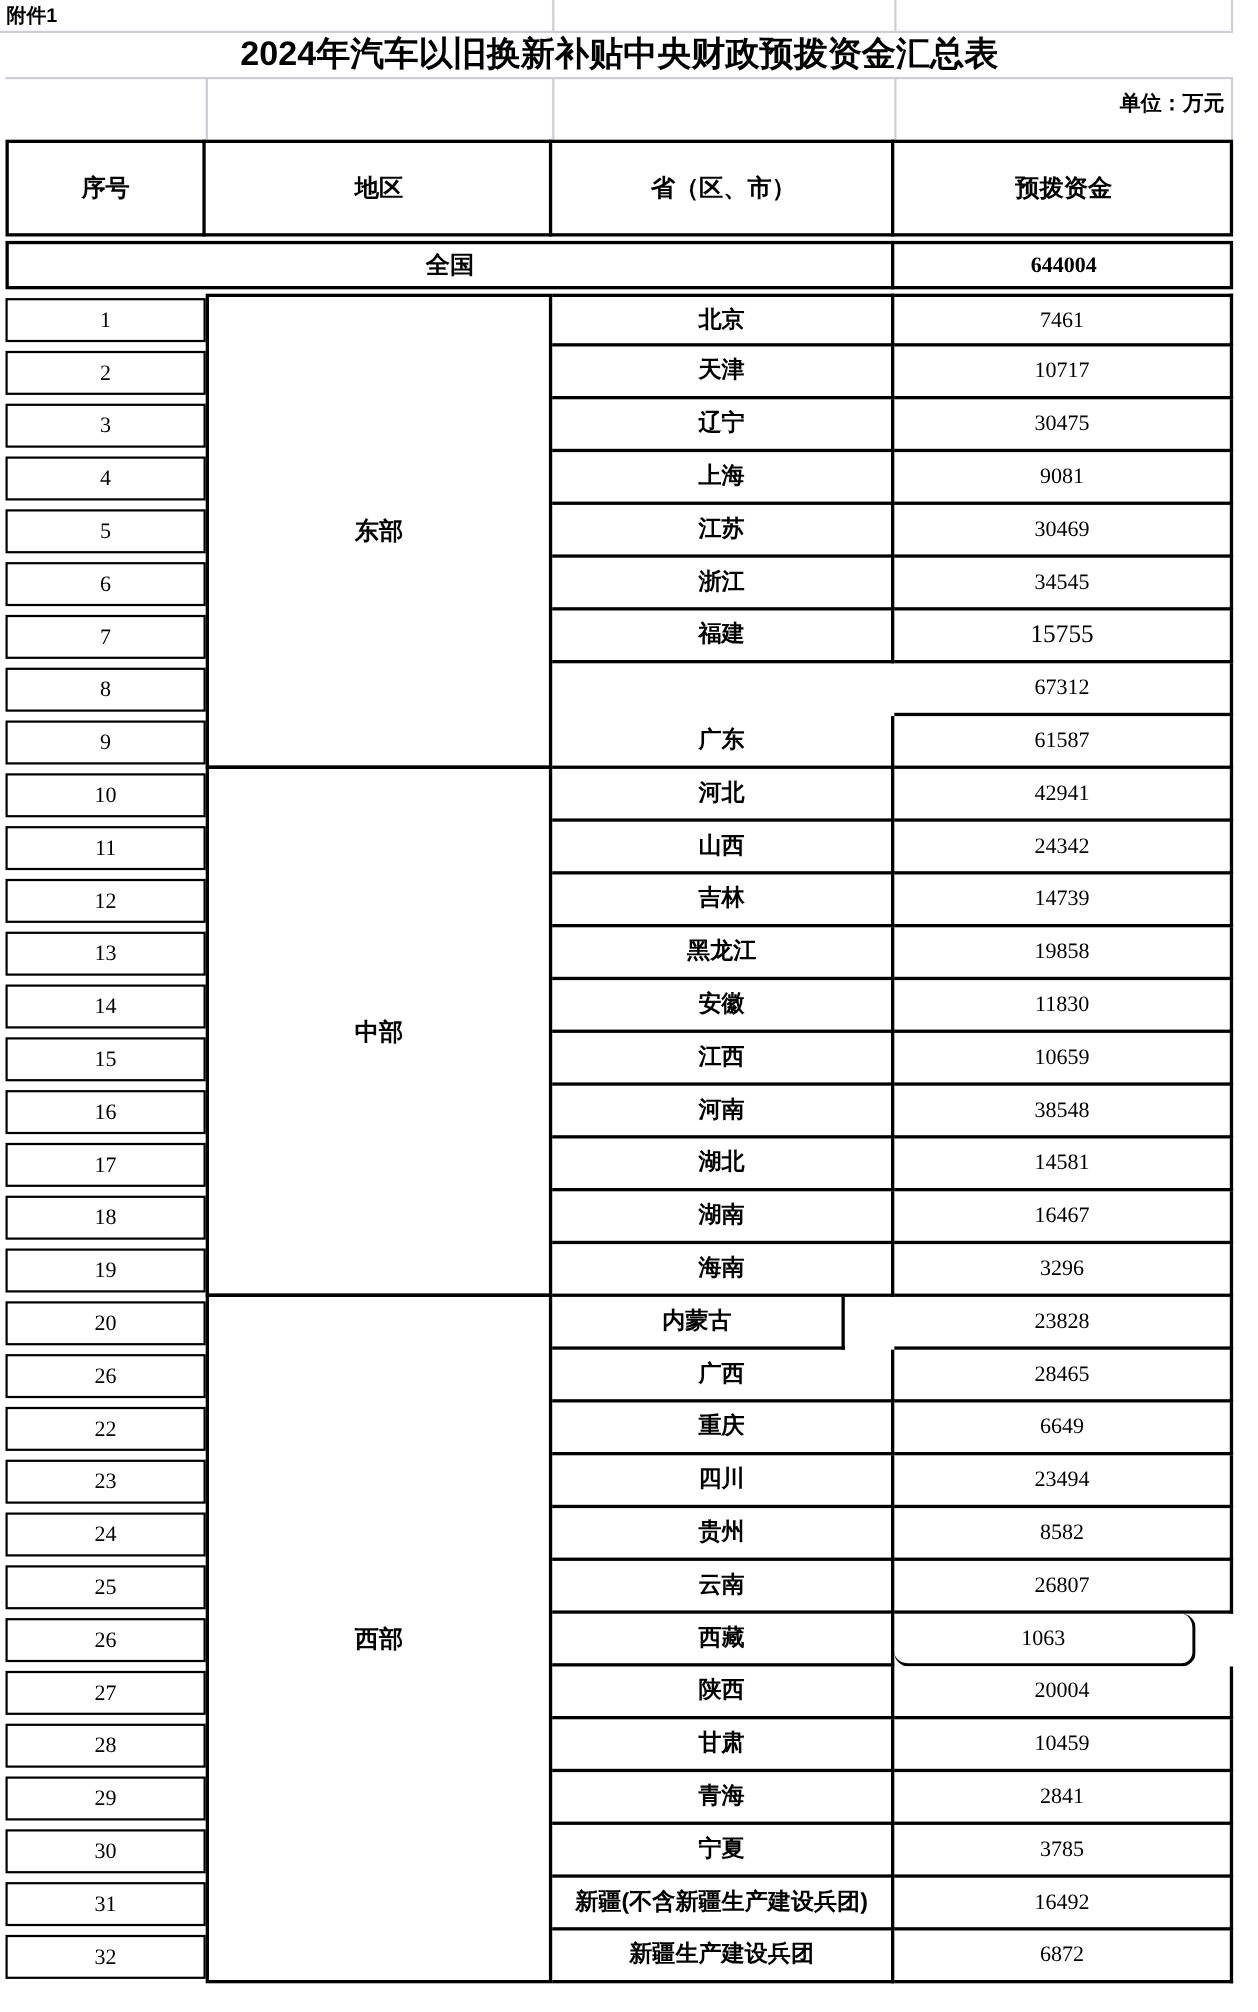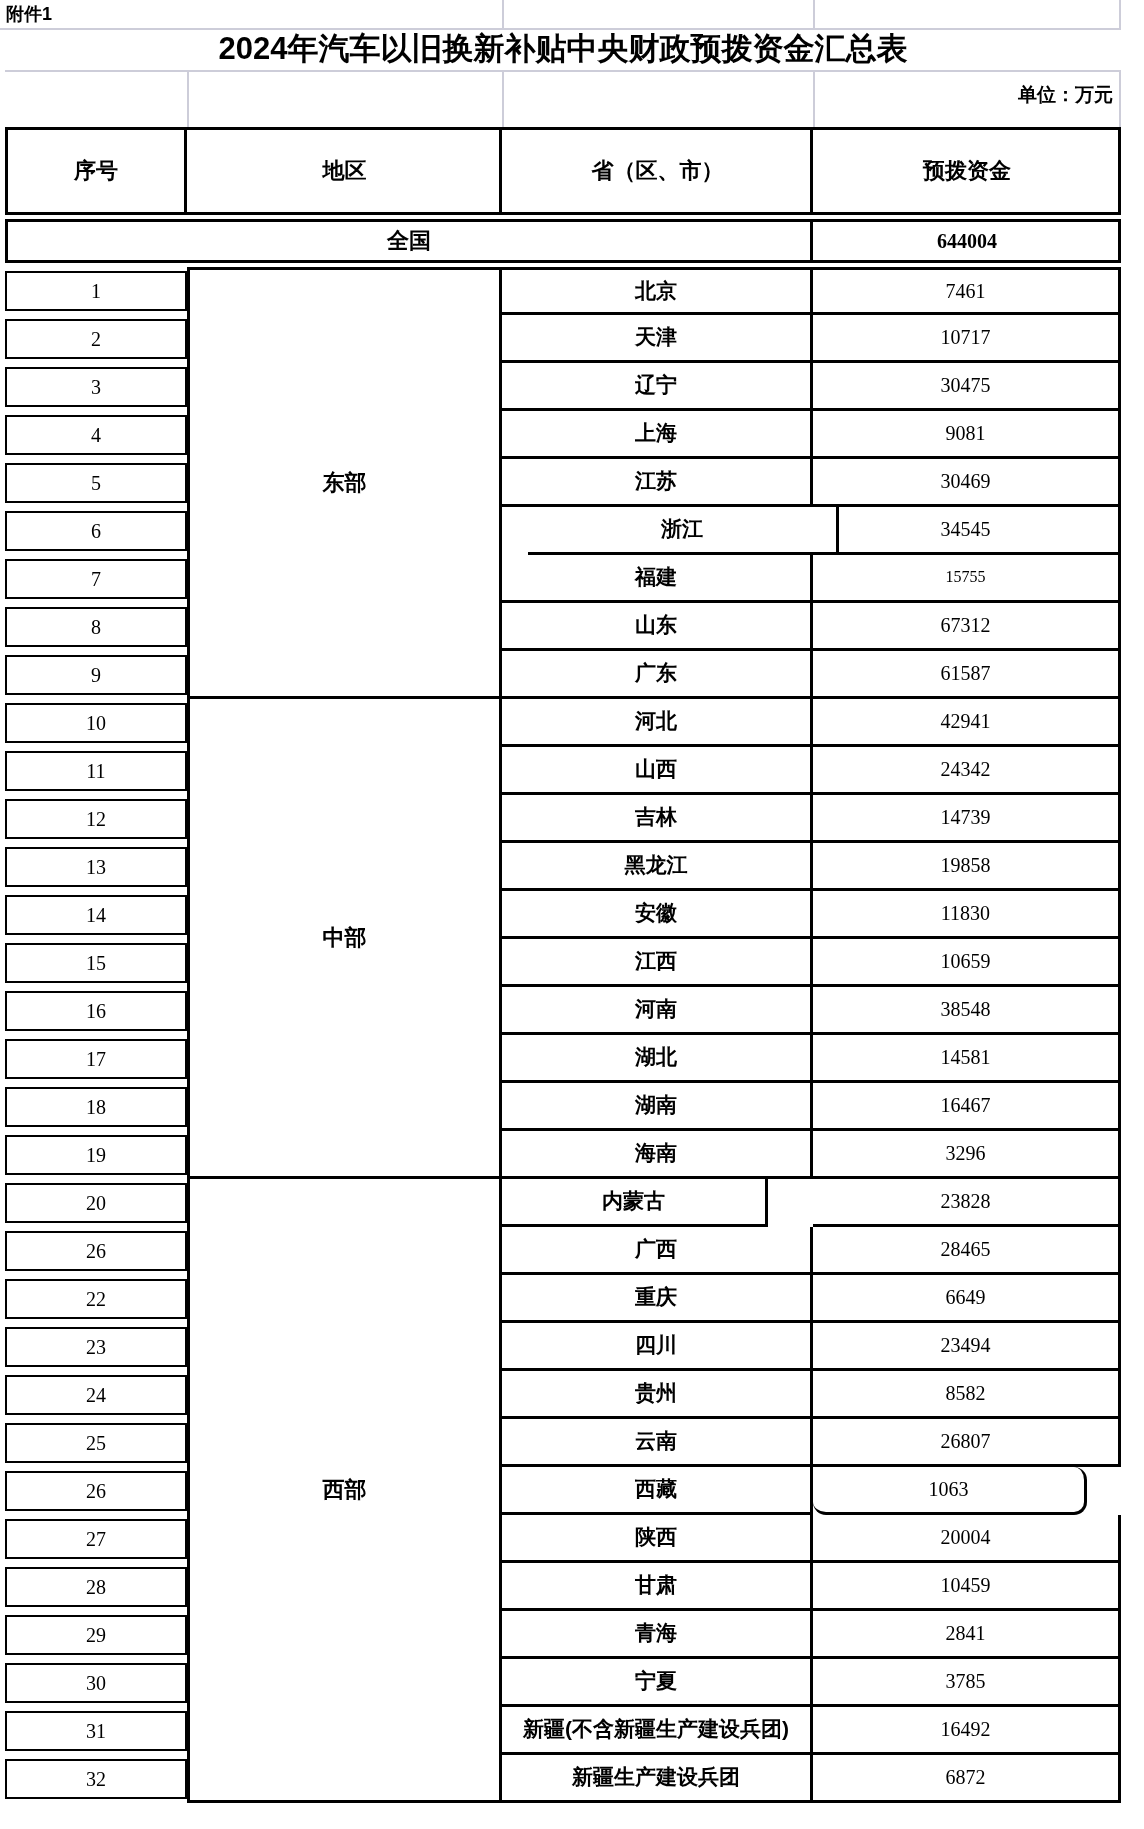--- a/index.html
+++ b/index.html
@@ -51,27 +51,26 @@
     <div class="cell num" style="left: 5px; top: 367px; width: 182px; height: 40px; border: 2px solid rgb(0, 0, 0); font-size: 20px;">3</div>
     <div class="cell" style="left: 502px; top: 363px; width: 311px; height: 48px; border-right: 3px solid rgb(0, 0, 0); border-bottom: 3px solid rgb(0, 0, 0); font-size: 21px; font-weight: bold;">辽宁</div>
     <div class="cell num" style="left: 813px; top: 363px; width: 308px; height: 48px; border-right: 3px solid rgb(0, 0, 0); border-bottom: 3px solid rgb(0, 0, 0); font-size: 20px;">30475</div>
     <div class="cell num" style="left: 5px; top: 415px; width: 182px; height: 40px; border: 2px solid rgb(0, 0, 0); font-size: 20px;">4</div>
     <div class="cell" style="left: 502px; top: 411px; width: 311px; height: 48px; border-right: 3px solid rgb(0, 0, 0); border-bottom: 3px solid rgb(0, 0, 0); font-size: 21px; font-weight: bold;">上海</div>
     <div class="cell num" style="left: 813px; top: 411px; width: 308px; height: 48px; border-right: 3px solid rgb(0, 0, 0); border-bottom: 3px solid rgb(0, 0, 0); font-size: 20px;">9081</div>
     <div class="cell num" style="left: 5px; top: 463px; width: 182px; height: 40px; border: 2px solid rgb(0, 0, 0); font-size: 20px;">5</div>
     <div class="cell" style="left: 502px; top: 459px; width: 311px; height: 48px; border-right: 3px solid rgb(0, 0, 0); border-bottom: 3px solid rgb(0, 0, 0); font-size: 21px; font-weight: bold;">江苏</div>
     <div class="cell num" style="left: 813px; top: 459px; width: 308px; height: 48px; border-right: 3px solid rgb(0, 0, 0); border-bottom: 3px solid rgb(0, 0, 0); font-size: 20px;">30469</div>
     <div class="cell num" style="left: 5px; top: 511px; width: 182px; height: 40px; border: 2px solid rgb(0, 0, 0); font-size: 20px;">6</div>
-    <div class="cell" style="left: 502px; top: 507px; width: 311px; height: 48px; border-right: 3px solid rgb(0, 0, 0); border-bottom: 3px solid rgb(0, 0, 0); font-size: 21px; font-weight: bold; margin-left: 26px;">浙江</div>
+    <div class="cell" style="left: 502px; top: 507px; width: 311px; height: 48px; border-right: 3px solid rgb(0, 0, 0); border-bottom: 3px solid rgb(0, 0, 0); font-size: 21px; font-weight: bold;">浙江</div>
     <div class="cell num" style="left: 813px; top: 507px; width: 308px; height: 48px; border-right: 3px solid rgb(0, 0, 0); border-bottom: 3px solid rgb(0, 0, 0); font-size: 20px;">34545</div>
     <div class="cell num" style="left: 5px; top: 559px; width: 182px; height: 40px; border: 2px solid rgb(0, 0, 0); font-size: 20px;">7</div>
     <div class="cell" style="left: 502px; top: 555px; width: 311px; height: 48px; border-right: 3px solid rgb(0, 0, 0); border-bottom: 3px solid rgb(0, 0, 0); font-size: 21px; font-weight: bold;">福建</div>
-    <div class="cell num" style="left: 813px; top: 555px; width: 308px; height: 48px; border-right: 3px solid rgb(0, 0, 0); border-bottom: 3px solid rgb(0, 0, 0); font-size: 16px;">15755</div>
+    <div class="cell num" style="left: 813px; top: 555px; width: 308px; height: 48px; border-right: 3px solid rgb(0, 0, 0); border-bottom: 3px solid rgb(0, 0, 0); font-size: 23px;">15755</div>
     <div class="cell num" style="left: 5px; top: 607px; width: 182px; height: 40px; border: 2px solid rgb(0, 0, 0); font-size: 20px;">8</div>
-    <div class="cell" style="left: 502px; top: 603px; width: 311px; height: 48px; border-right: 3px solid rgb(0, 0, 0); border-bottom: 3px solid rgb(0, 0, 0); font-size: 21px; font-weight: bold;">山东</div>
     <div class="cell num" style="left: 813px; top: 603px; width: 308px; height: 48px; border-right: 3px solid rgb(0, 0, 0); border-bottom: 3px solid rgb(0, 0, 0); font-size: 20px;">67312</div>
     <div class="cell num" style="left: 5px; top: 655px; width: 182px; height: 40px; border: 2px solid rgb(0, 0, 0); font-size: 20px;">9</div>
     <div class="cell" style="left: 502px; top: 651px; width: 311px; height: 48px; border-right: 3px solid rgb(0, 0, 0); border-bottom: 3px solid rgb(0, 0, 0); font-size: 21px; font-weight: bold;">广东</div>
     <div class="cell num" style="left: 813px; top: 651px; width: 308px; height: 48px; border-right: 3px solid rgb(0, 0, 0); border-bottom: 3px solid rgb(0, 0, 0); font-size: 20px;">61587</div>
     <div class="cell num" style="left: 5px; top: 703px; width: 182px; height: 40px; border: 2px solid rgb(0, 0, 0); font-size: 20px;">10</div>
     <div class="cell" style="left: 502px; top: 699px; width: 311px; height: 48px; border-right: 3px solid rgb(0, 0, 0); border-bottom: 3px solid rgb(0, 0, 0); font-size: 21px; font-weight: bold;">河北</div>
     <div class="cell num" style="left: 813px; top: 699px; width: 308px; height: 48px; border-right: 3px solid rgb(0, 0, 0); border-bottom: 3px solid rgb(0, 0, 0); font-size: 20px;">42941</div>
     <div class="cell num" style="left: 5px; top: 751px; width: 182px; height: 40px; border: 2px solid rgb(0, 0, 0); font-size: 20px;">11</div>
     <div class="cell" style="left: 502px; top: 747px; width: 311px; height: 48px; border-right: 3px solid rgb(0, 0, 0); border-bottom: 3px solid rgb(0, 0, 0); font-size: 21px; font-weight: bold;">山西</div>
     <div class="cell num" style="left: 813px; top: 747px; width: 308px; height: 48px; border-right: 3px solid rgb(0, 0, 0); border-bottom: 3px solid rgb(0, 0, 0); font-size: 20px;">24342</div>

